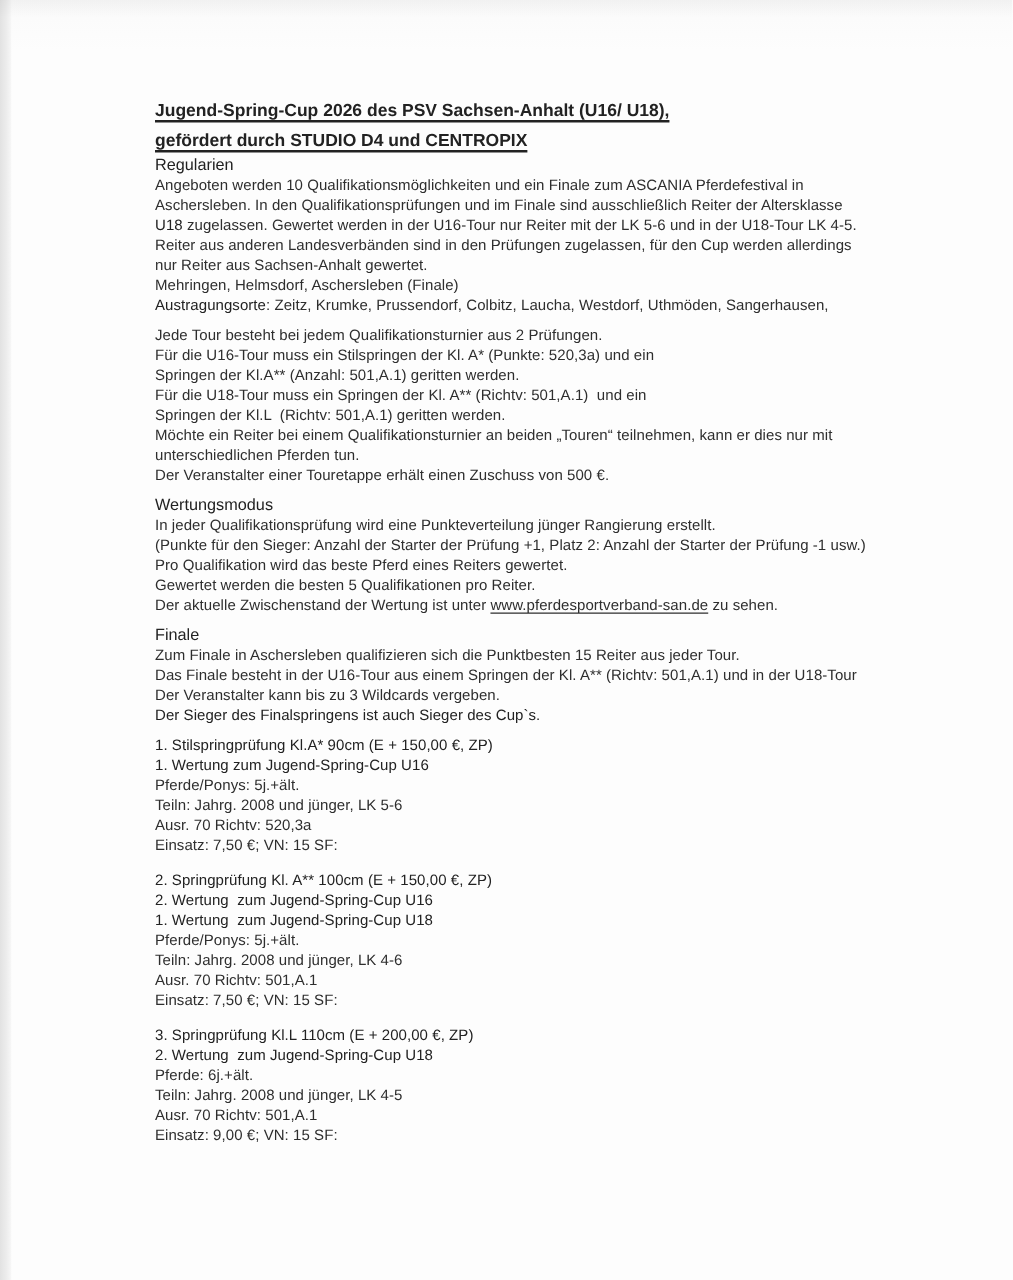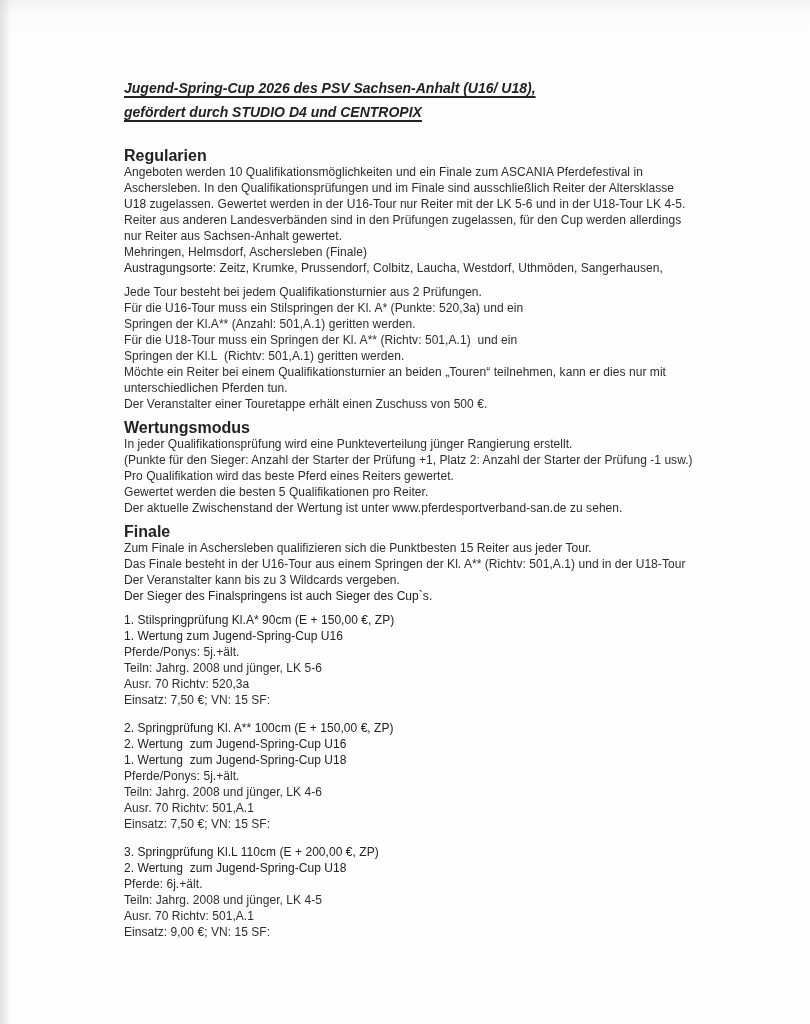--- a/index.html
+++ b/index.html
@@ -27,51 +27,51 @@
     position: absolute;
     left: 0; top: 0;
     width: 100%; height: 14px;
     background: linear-gradient(180deg, rgba(0,0,0,0.035), rgba(0,0,0,0));
   }
   .title {
     font-size: 14px;
     font-weight: bold;
     color: #222;
     line-height: 24px;
-    margin-bottom: 24px;
-    font-style: italic;
+    margin-bottom: 0;
   }
   .title .tline {
     text-decoration: underline;
     text-decoration-thickness: 1.5px;
     text-underline-offset: 3px;
     white-space: pre;
   }
   .section { margin-top: 8px; }
   .section:first-child { margin-top: 0; }
   .section-heading {
-    font-size: 16px;
-    font-weight: bold;
+    font-size: 13px;
+    font-weight: normal;
     color: #222;
     line-height: 16px;
     white-space: pre;
   }
   
   .section:nth-child(4) .section-heading { margin-bottom: 8px; }
   .paragraph { margin-bottom: 8px; }
   .paragraph:last-child { margin-bottom: 0; }
   .section:nth-child(4) .paragraph { margin-bottom: 12px; }
   .line {
     font-size: 12px;
     line-height: 16px;
     white-space: pre;
     letter-spacing: 0.05px;
   }
   .line .b { font-weight: normal; color: #222; }
   .line .u {
+    text-decoration: underline;
     text-underline-offset: 2px;
   }
   .line .link { color: #2e2e2e; cursor: pointer; }
 </style>
 </head>
 <body>
 
 <div class="page">
   <div class="title">
     <div class="tline">Jugend-Spring-Cup 2026 des PSV Sachsen-Anhalt (U16/ U18),</div>

